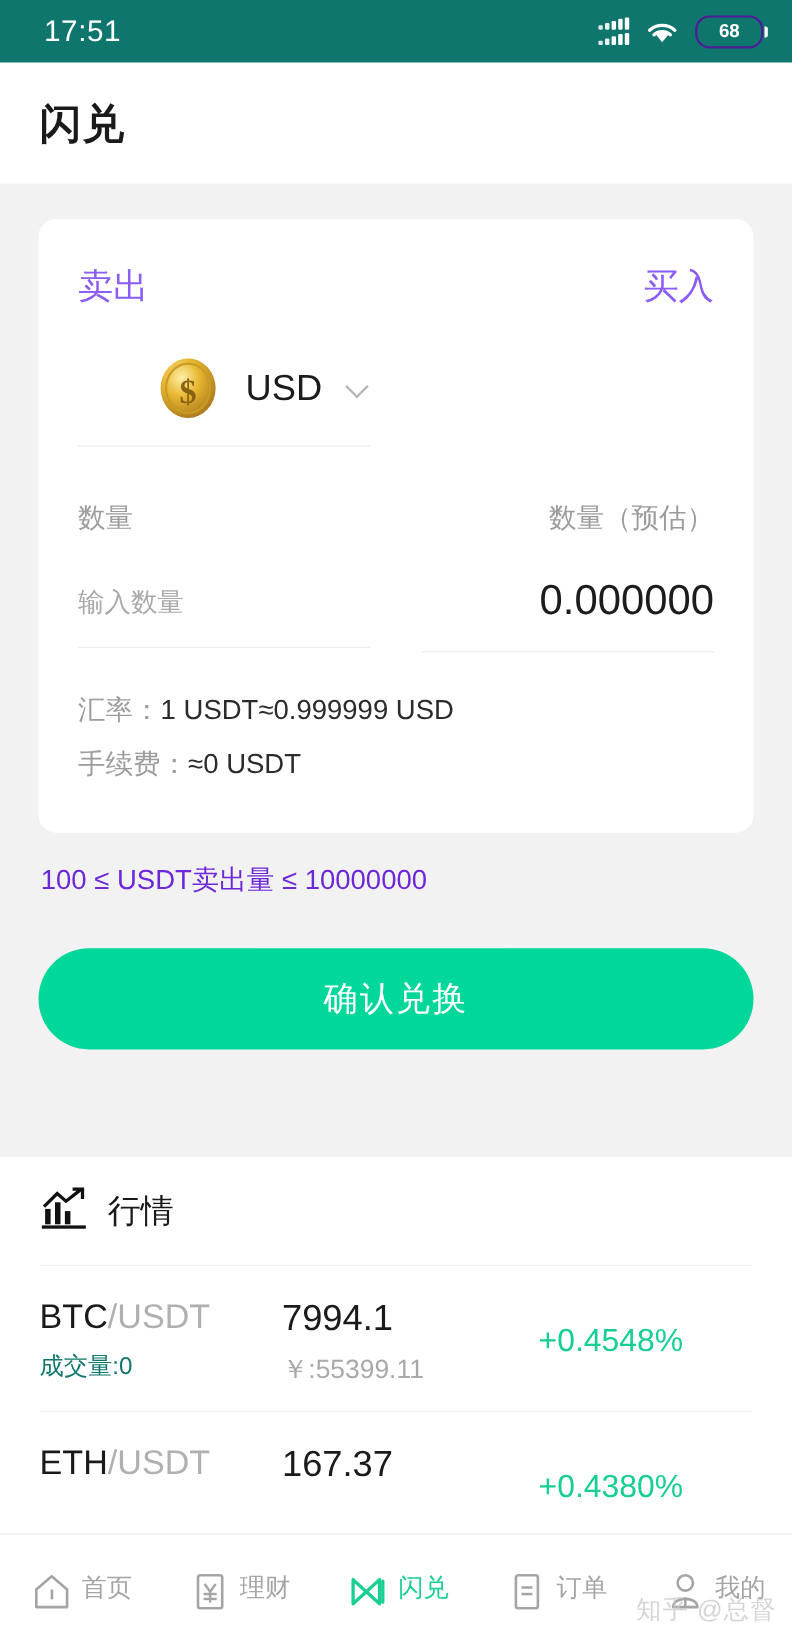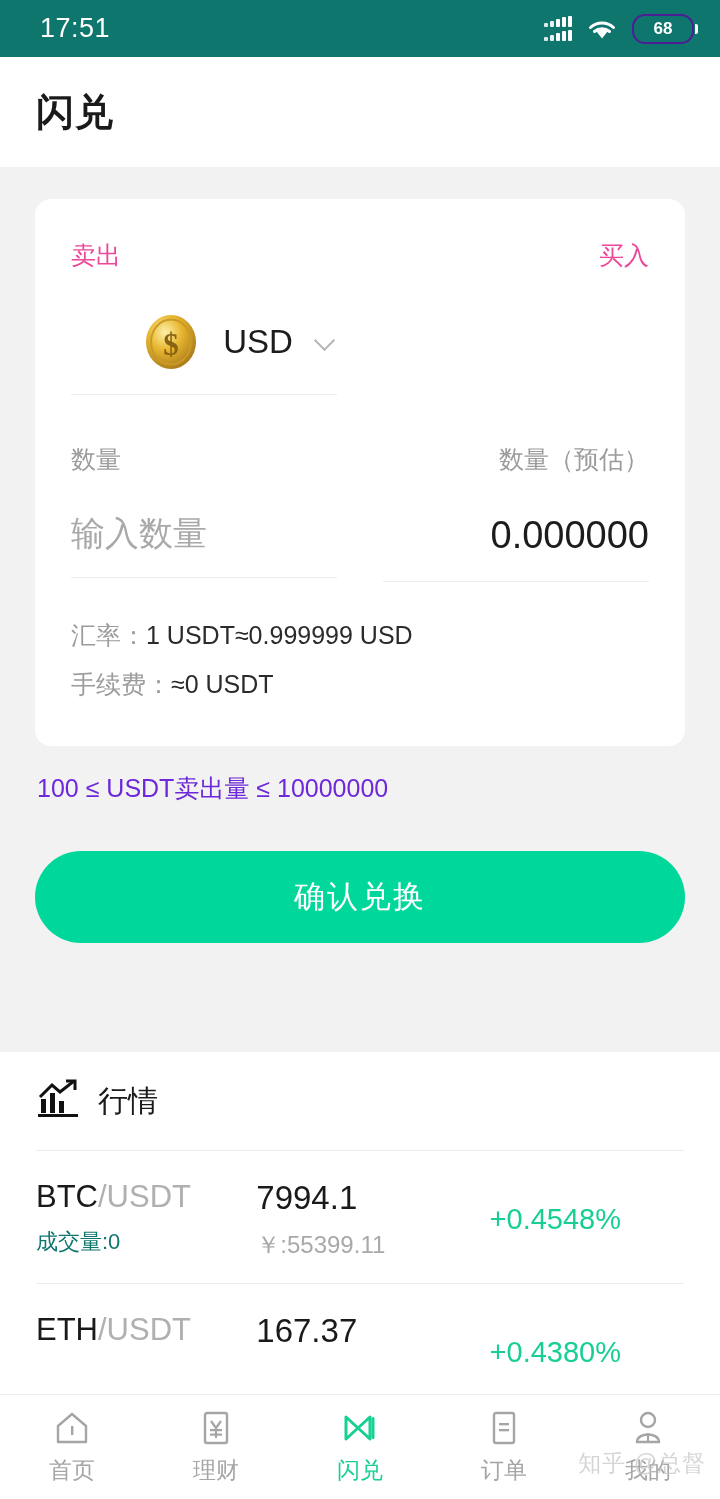--- a/index.html
+++ b/index.html
@@ -111,22 +111,22 @@
     background: #ffffff;
     border-radius: 16px;
     padding: 40px 36px 30px 36px;
     box-sizing: border-box;
   }
   .row-between {
     display: flex;
     justify-content: space-between;
   }
   .side-label {
-    font-size: 25px;
-    color: #ec4899;
+    font-size: 32px;
+    color: #8b5cf6;
   }
 
   .pair-row {
     display: flex;
     justify-content: space-between;
     margin-top: 40px;
   }
   .pair-col { width: 46%; }
   .coin-line {
     display: flex;
@@ -169,21 +169,21 @@
   .amount-field {
     margin-top: 38px;
     padding-bottom: 24px;
     border-bottom: 1px solid #ececec;
     font-size: 34px;
   }
   .amount-input {
     border: none;
     outline: none;
     width: 100%;
-    font-size: 34px;
+    font-size: 24px;
     font-family: inherit;
     color: #14532d;
     background: transparent;
     padding: 0;
   }
   .amount-input::placeholder { color: #a9a9a9; }
   .amount-value {
     text-align: right;
     font-size: 38px;
     color: #1c1c1c;
@@ -262,23 +262,23 @@
     width: 720px;
     height: 104px;
     background: #ffffff;
     border-top: 1px solid #ededed;
     display: flex;
     align-items: center;
   }
   .tab {
     flex: 1;
     display: flex;
-    flex-direction: column;
-    align-items: center;
+    flex-direction: row;
     gap: 8px;
+    padding-left: 28px;
   }
   .tab-label { font-size: 23px; color: #a5a5a5; }
   .tab.active .tab-label { color: #19cf94; }
   .tab-icon { width: 38px; height: 38px; }
 
   .watermark {
     position: absolute;
     right: 14px;
     bottom: 20px;
     font-size: 23px;

